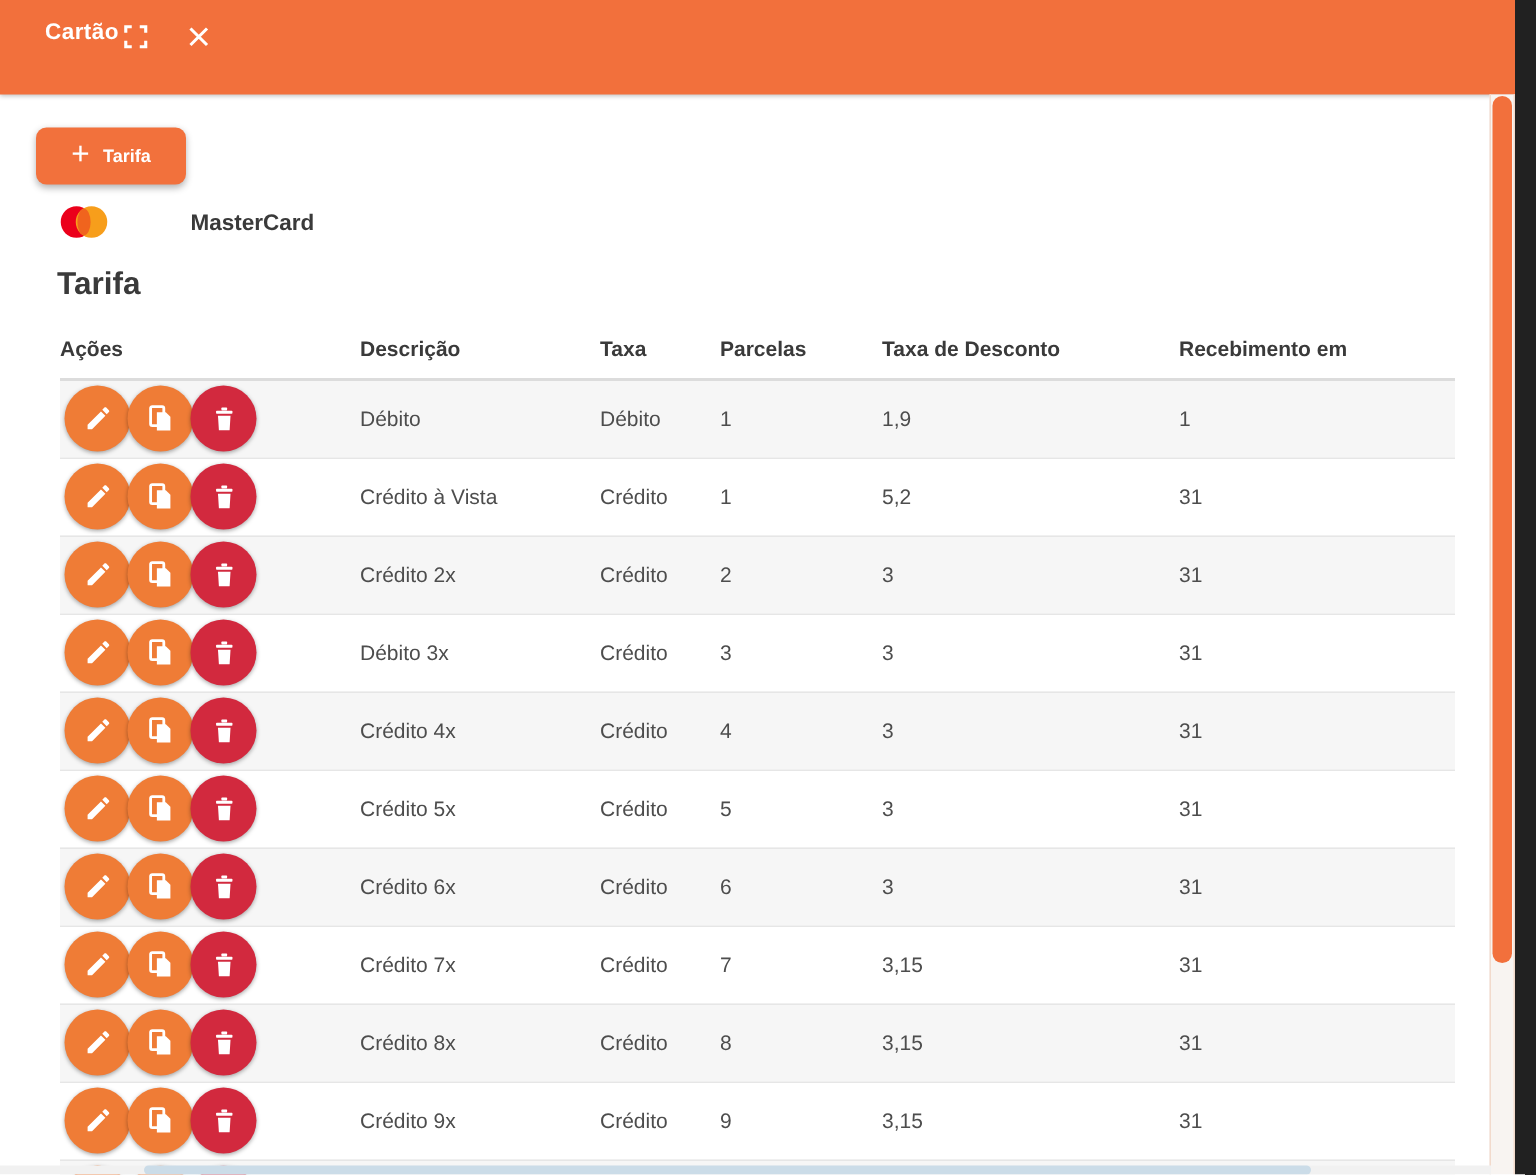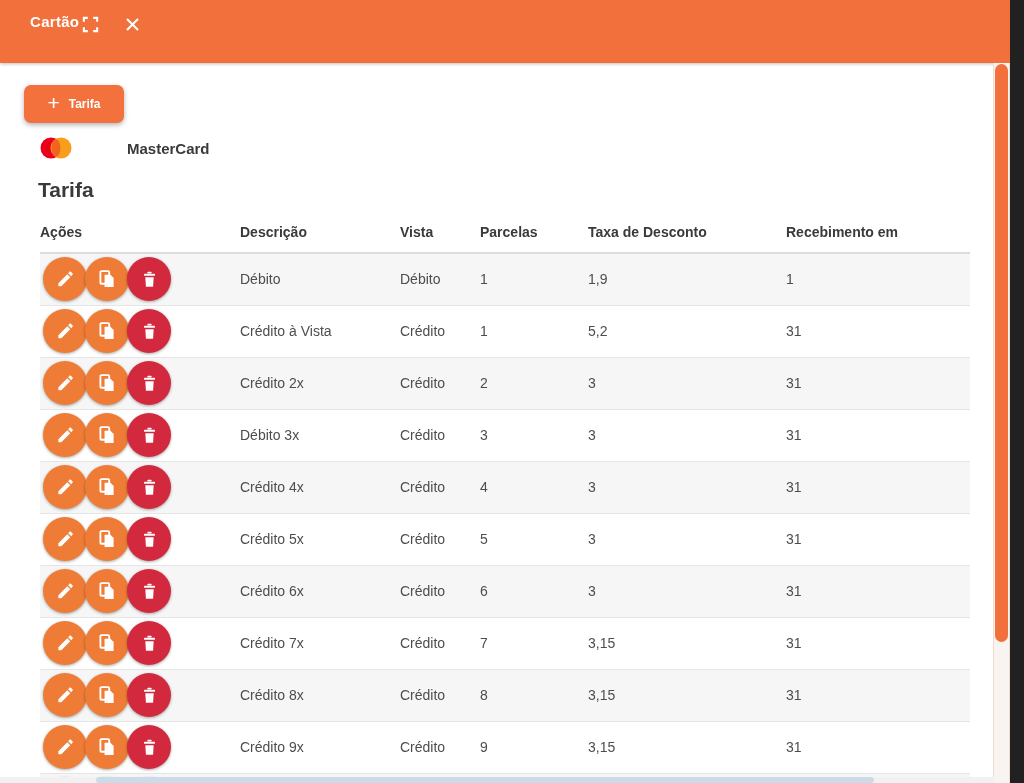--- a/index.html
+++ b/index.html
@@ -137,21 +137,21 @@
             <col class="c-desc">
             <col class="c-tipo">
           <col class="c-parc">
             <col class="c-taxa">
             <col class="c-receb">
         </colgroup>
         <thead>
           <tr>
             <th>Ações</th>
             <th>Descrição</th>
-            <th>Vista</th>
+            <th>Taxa</th>
             <th>Parcelas</th>
             <th>Taxa de Desconto</th>
             <th>Recebimento em</th>
           </tr>
         </thead>
         <tbody>
             <tr>
       <td>
         <div class="actions-wrap">
           <button class="circle-btn orange">

